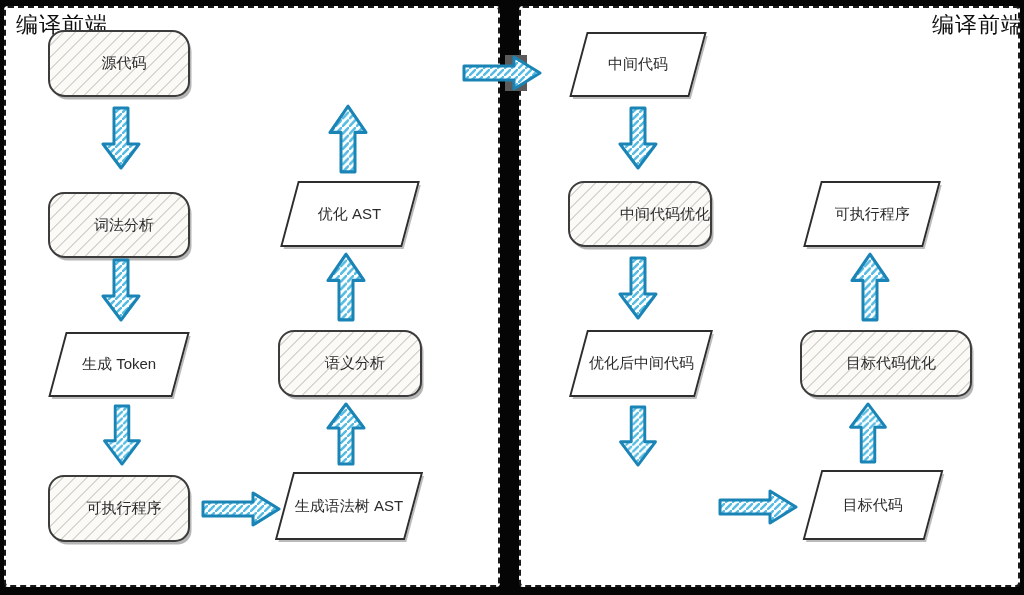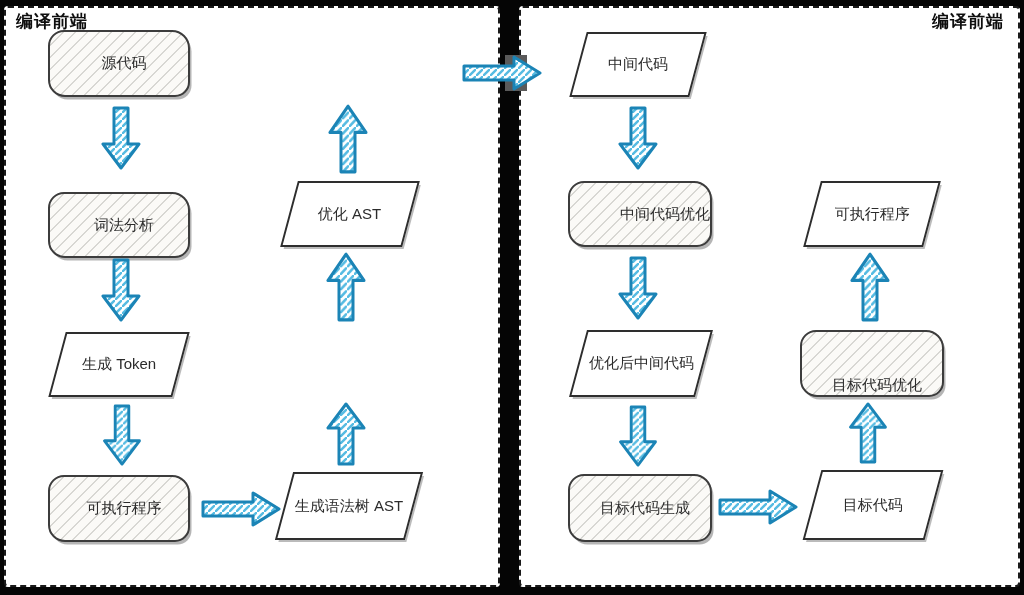--- a/index.html
+++ b/index.html
@@ -5,21 +5,21 @@
   html,body{margin:0;padding:0;background:#000;}
   #stage{
     position:relative;width:1024px;height:595px;background:#050505;
     font-family:"Liberation Sans","DejaVu Sans",sans-serif;overflow:hidden;
   }
   .panel{
     position:absolute;background:#ffffff;border:2px dashed #1a1a1a;
     border-radius:4px;box-sizing:border-box;
   }
   .panel-label{
-    position:absolute;font-size:17px;font-weight:bold;color:#0e0e0e;
+    position:absolute;font-size:22px;font-weight:normal;color:#0e0e0e;
     letter-spacing:1px;
   }
   .node{
     position:absolute;display:flex;align-items:center;justify-content:center;
     box-sizing:border-box;font-size:15px;color:#2b2b2b;text-align:center;
   }
   .rounded{
     border:2.3px solid #3c3c3c;border-radius:16px 18px 15px 17px;
     background:
       repeating-linear-gradient(135deg, rgba(135,135,128,0.30) 0px, rgba(135,135,128,0.30) 1.6px, transparent 1.6px, transparent 8.5px),
@@ -64,20 +64,23 @@
   </div>
   <div class="node para" style="left:57px;top:332px;width:124px;height:65px;">
     <span>生成 Token</span>
   </div>
   <div class="node rounded" style="left:48px;top:475px;width:142px;height:67px;">
     <span>可执行程序</span>
   </div>
   <div class="node para" style="left:284px;top:472px;width:130px;height:68px;">
     <span>生成语法树 AST</span>
   </div>
+  <div class="node rounded" style="left:278px;top:330px;width:144px;height:67px;">
+    <span>语义分析</span>
+  </div>
   <div class="node para" style="left:289px;top:181px;width:122px;height:66px;">
     <span>优化 AST</span>
   </div>
 
   <svg class="ar" style="left:101px;top:106px;" width="40" height="64" viewBox="0 0 40 64">
     <path d="M13 2 L27 2 L27 38 L38 38 L20 62 L2 38 L13 38 Z" fill="url(#hatchBlue)" stroke="#1b84b6" stroke-width="3" stroke-linejoin="round"></path>
   </svg>
   <svg class="ar" style="left:101px;top:258px;" width="40" height="64" viewBox="0 0 40 64">
     <path d="M13 2 L27 2 L27 38 L38 38 L20 62 L2 38 L13 38 Z" fill="url(#hatchBlue)" stroke="#1b84b6" stroke-width="3" stroke-linejoin="round"></path>
   </svg>
@@ -104,27 +107,24 @@
 
   <div class="node para" style="left:578px;top:32px;width:120px;height:65px;">
     <span>中间代码</span>
   </div>
   <div class="node rounded" style="left:568px;top:181px;width:144px;height:66px;justify-content:flex-end;">
     <span>中间代码优化</span>
   </div>
   <div class="node para" style="left:578px;top:330px;width:126px;height:67px;">
     <span>优化后中间代码</span>
   </div>
-  <div class="node rounded" style="left:568px;top:474px;width:144px;height:68px;">
-    <span>目标代码生成</span>
-  </div>
   <div class="node para" style="left:812px;top:470px;width:122px;height:70px;">
     <span>目标代码</span>
   </div>
-  <div class="node rounded" style="left:800px;top:330px;width:144px;height:67px;align-items:flex-end;">
+  <div class="node rounded" style="left:800px;top:330px;width:172px;height:67px;">
     <span>目标代码优化</span>
   </div>
   <div class="node para" style="left:812px;top:181px;width:120px;height:66px;">
     <span>可执行程序</span>
   </div>
 
   <svg class="ar" style="left:618px;top:106px;" width="40" height="64" viewBox="0 0 40 64">
     <path d="M13 2 L27 2 L27 38 L38 38 L20 62 L2 38 L13 38 Z" fill="url(#hatchBlue)" stroke="#1b84b6" stroke-width="3" stroke-linejoin="round"></path>
   </svg>
   <svg class="ar" style="left:618px;top:256px;" width="40" height="64" viewBox="0 0 40 64">

